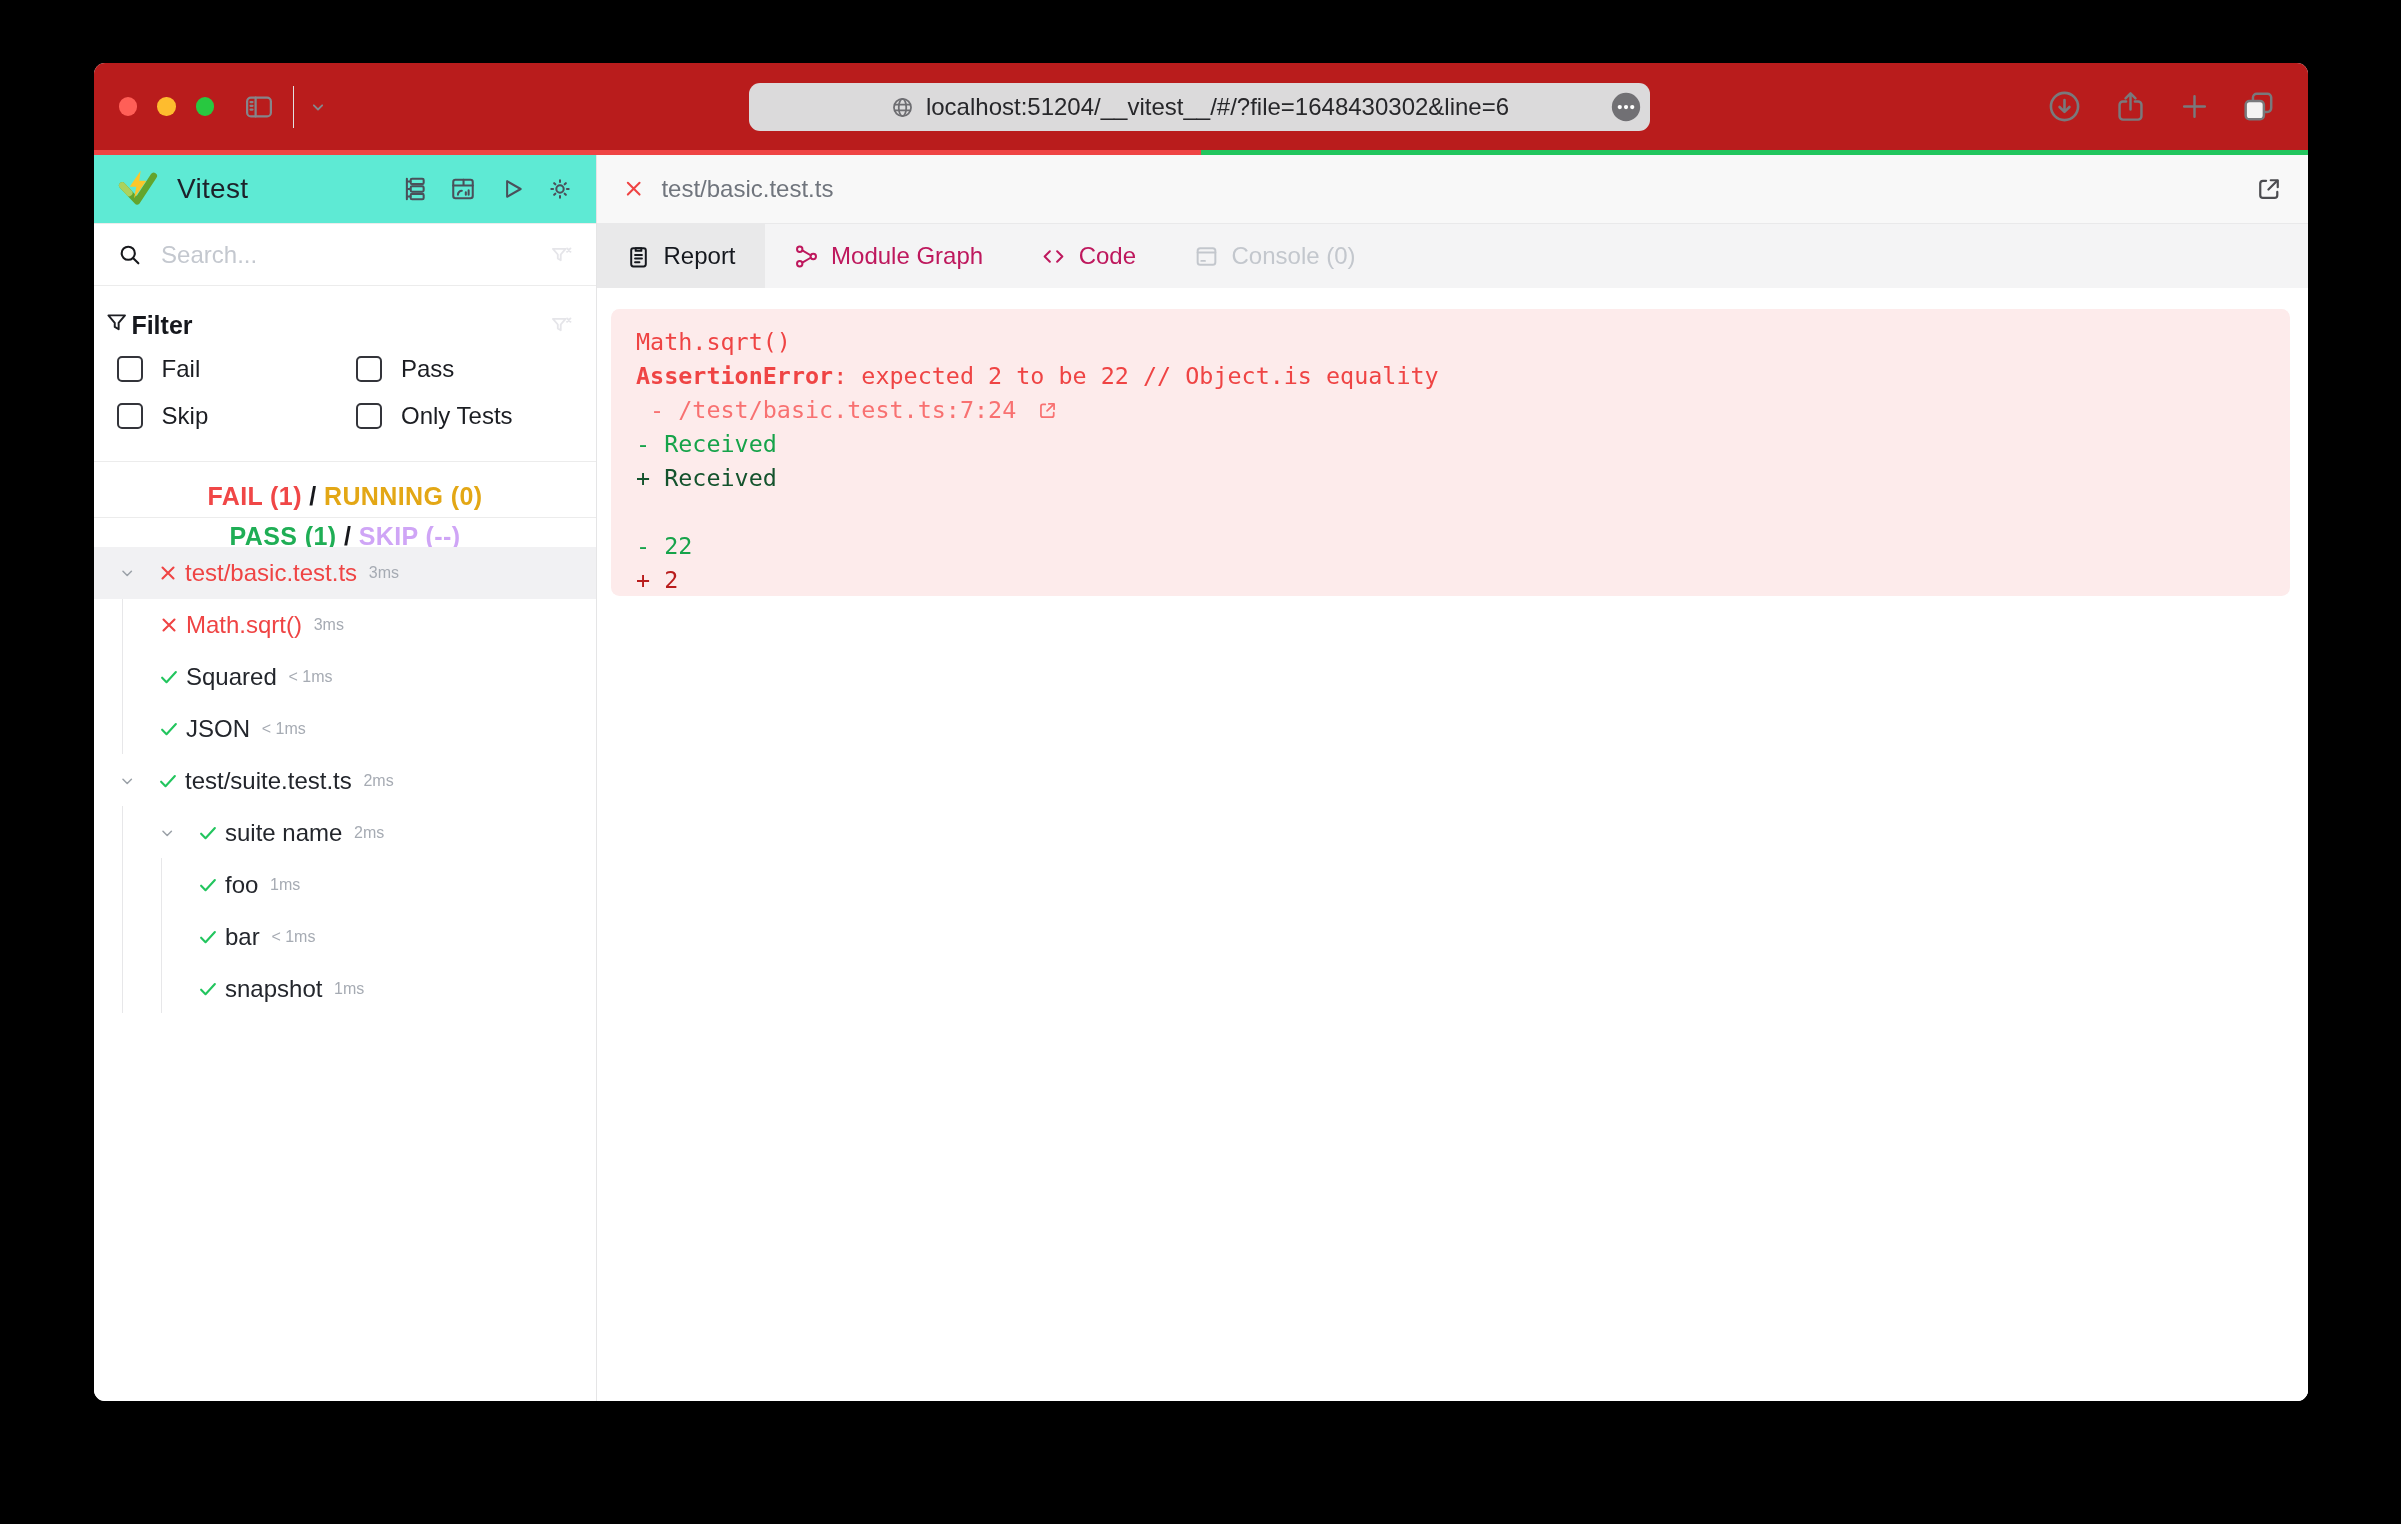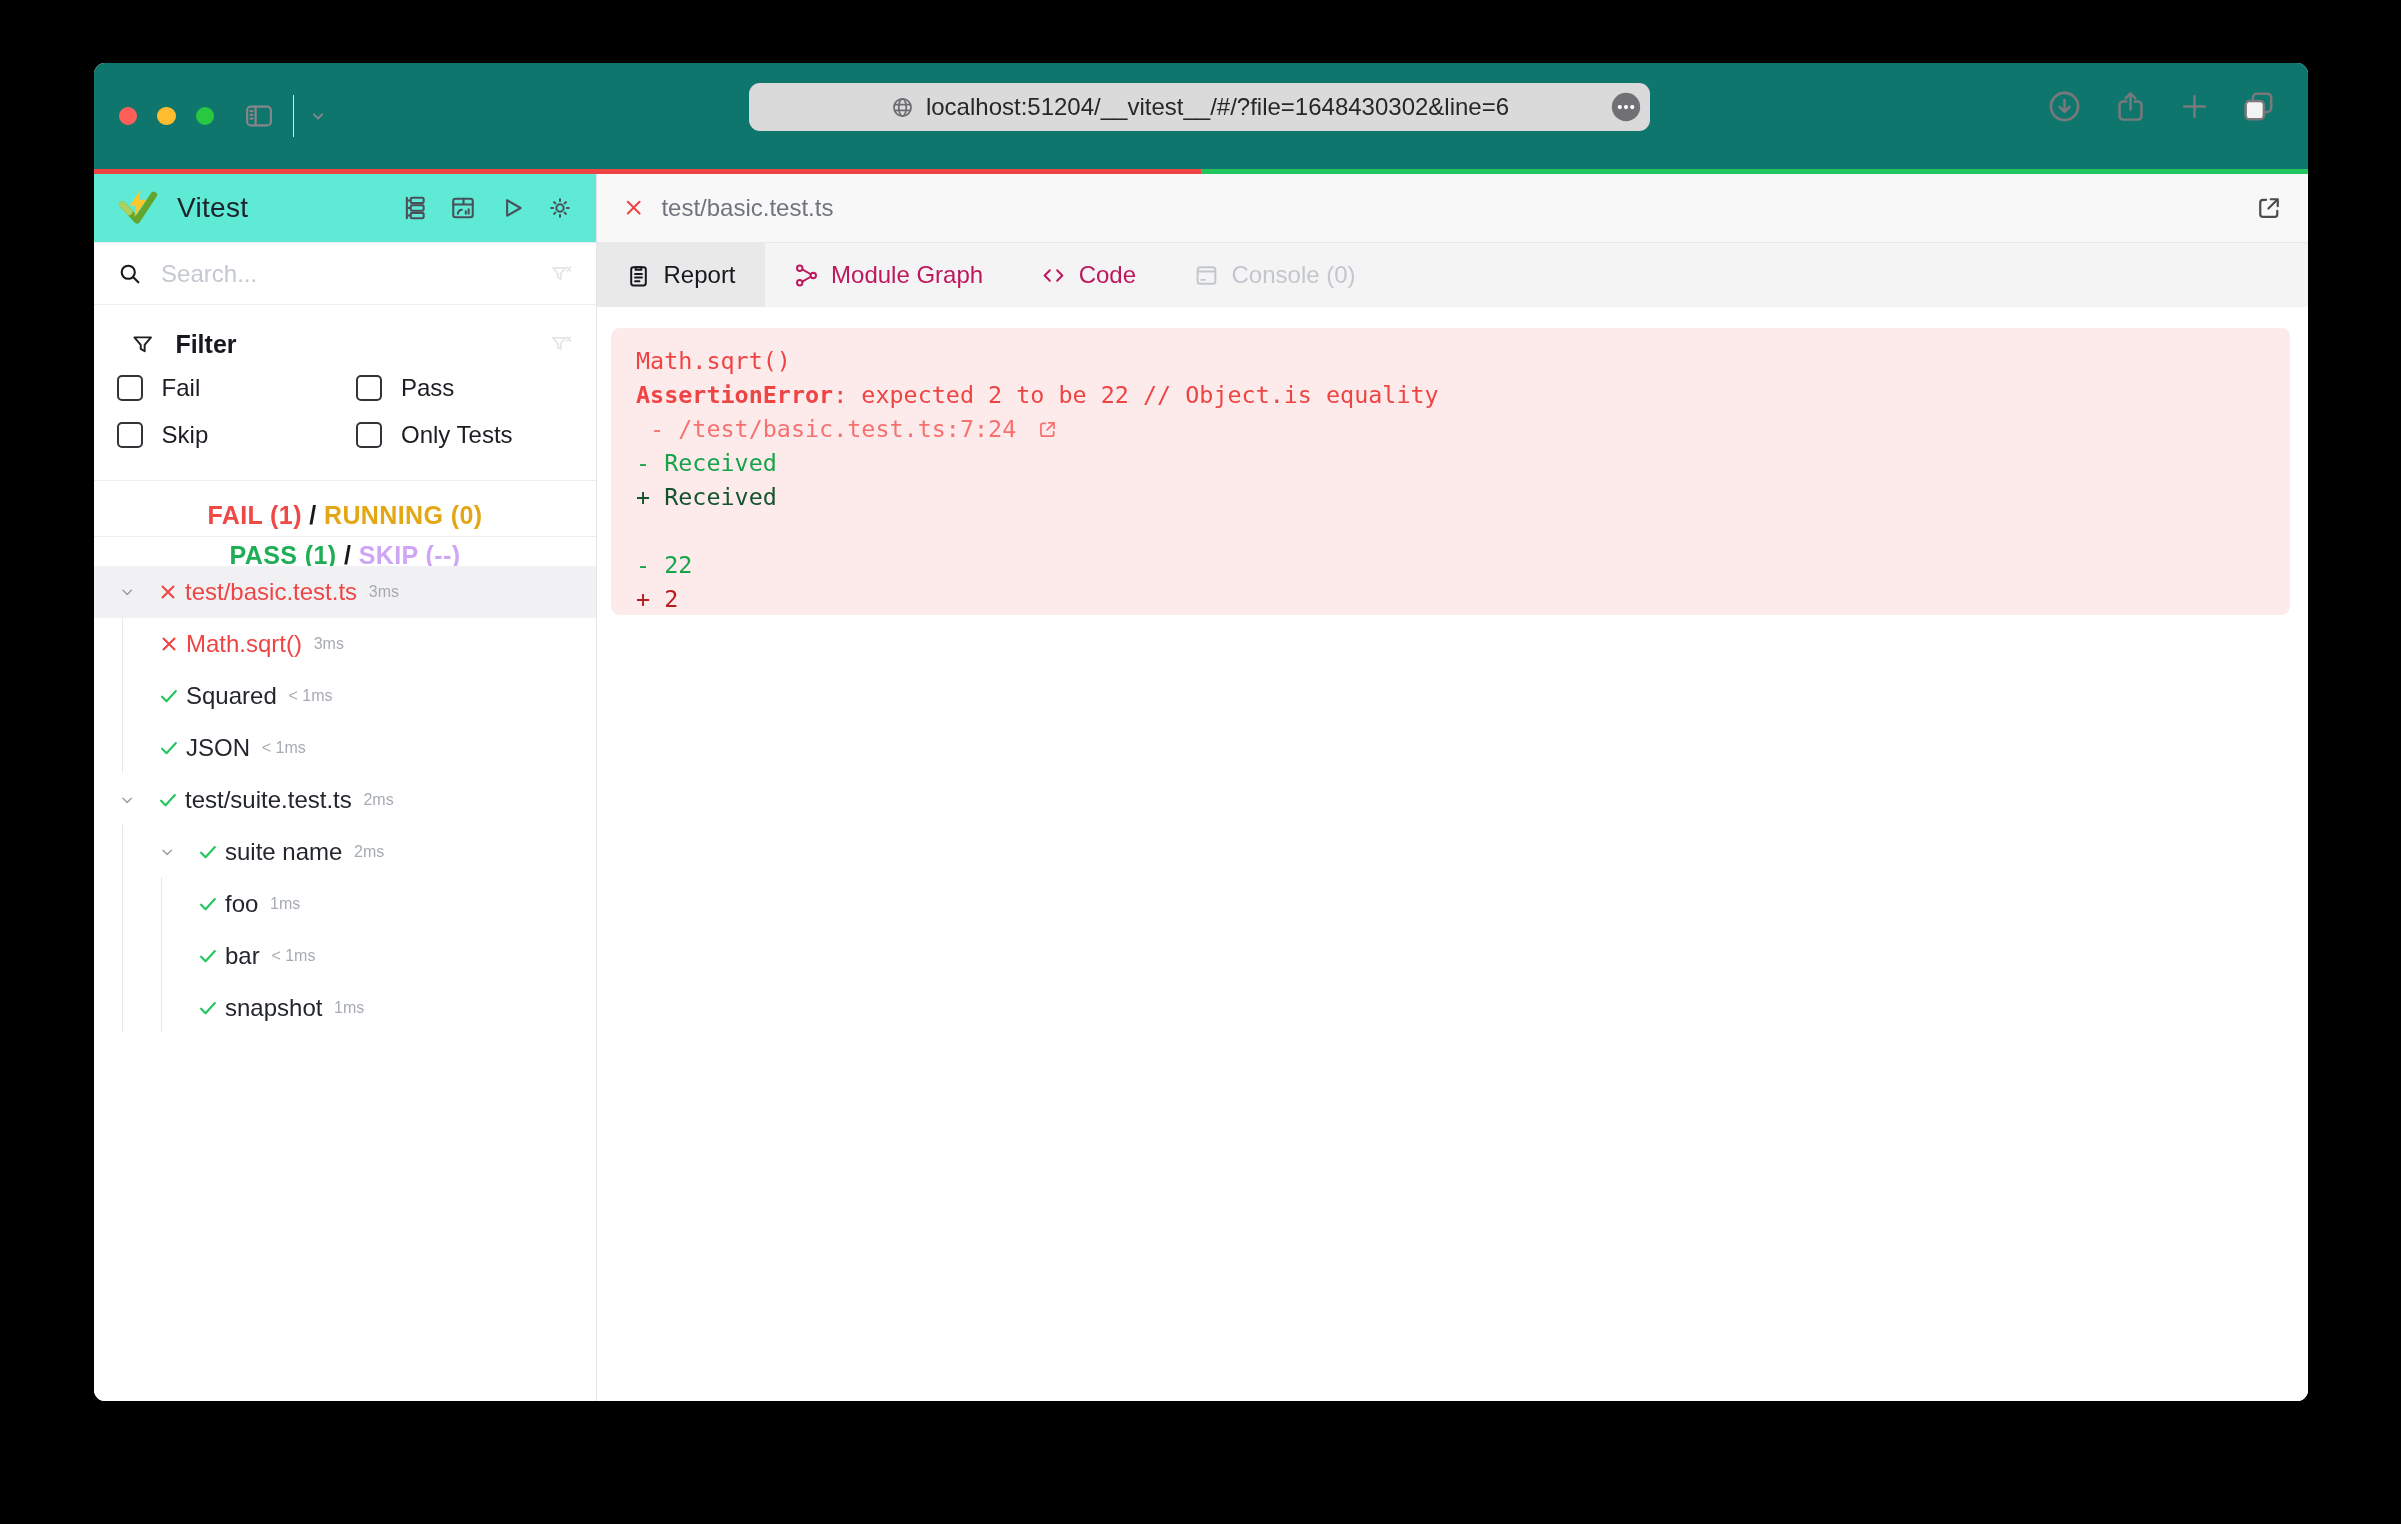--- a/index.html
+++ b/index.html
@@ -1,21 +1,21 @@
 <!DOCTYPE html>
 <html style="font-size:13.4px"><head>
 <meta charset="utf-8">
 <style>
   html,body{margin:0;padding:0;}
   body{width:2401px;height:1524px;background:#000;position:relative;overflow:hidden;
        font-family:"Liberation Sans",sans-serif;-webkit-font-smoothing:antialiased;}
   .window{position:absolute;left:94px;top:63px;width:2214px;height:1338px;background:#fff;
           border-radius:11px;overflow:hidden;}
   
-  .toolbar{height:106px;background:#0f766e;position:relative;display:flex;align-items:center;padding:0 25px;box-sizing:border-box;text-align:center;}
+  .toolbar{height:87px;background:#b91c1c;position:relative;display:flex;align-items:center;padding:0 25px;box-sizing:border-box;text-align:center;}
   .traffic{display:flex;gap:20px;align-items:center;}
   .dot{width:18.4px;height:18.4px;border-radius:50%;}
   .dot.r{background:#ff5f57}.dot.y{background:#febc2e}.dot.g{background:#28c840}
   .mac-toggle{margin-left:30px;color:#85858a;display:flex;align-items:center;}
   .tb-sep{width:0.8px;height:42px;background:#e2e1e1;margin:0 15px 0 18.4px;}
   .tb-chev{color:#85858a;display:flex;align-items:center;}
   .url-pill{position:absolute;left:655px;top:20px;width:901px;height:48px;background:#dbdadb;border-radius:11px;
             display:flex;align-items:center;justify-content:center;gap:11px;font-size:24px;color:#27272a;}
   .url-globe{color:#6e6e72;display:flex;}
   .pill-more{position:absolute;right:7.5px;top:6.7px;width:34px;height:34px;}
@@ -32,21 +32,21 @@
   .app-title{font-size:28px;color:#1d212a;margin-left:18.4px;font-weight:500;letter-spacing:0.3px;}
   .sb-actions{margin-left:auto;display:flex;gap:22.6px;color:#4a505a;align-items:center;}
   .sb-actions .icn{display:flex;cursor:pointer;}
   .sb-search{height:61px;border-bottom:0.8px solid #ececec;display:flex;align-items:center;padding:0 22.6px;gap:17.5px;}
   .search-ic{color:#17181c;display:flex;}
   .search-input{border:none;outline:none;background:transparent;font-size:24px;color:#30343b;flex:1;min-width:0;
                 font-family:"Liberation Sans",sans-serif;}
   .search-input::placeholder{color:#c4c8cf;}
   .faint{color:#e5e5e9;display:flex;}
   .sb-filter{height:175px;border-bottom:0.8px solid #ececec;position:relative;}
-  .filter-title-row{position:absolute;top:25px;left:37px;display:flex;gap:21px;align-items:center;color:#1e1f24;}
+  .filter-title-row{position:absolute;top:25px;left:11px;display:flex;gap:3px;color:#1e1f24;}
   .filter-title{font-size:25px;font-weight:700;color:#16181d;}
   .filter-clear{position:absolute;right:22.6px;top:27px;}
   .cb{position:absolute;display:flex;align-items:center;gap:19px;}
   .cb1{left:22.6px;top:69px}.cb2{left:262px;top:69px}.cb3{left:22.6px;top:116px}.cb4{left:262px;top:116px}
   .cb .box{width:22px;height:22px;border:2.1px solid #33343a;border-radius:5px;background:#fff;}
   .cb .lbl{font-size:24px;color:#1b1d22;}
   
   .sb-summary{position:absolute;top:304px;left:0;right:0;height:88px;}
   .sum-div{position:absolute;top:58px;left:0;right:0;height:0.8px;background:#ececec;}
   .sum-line{position:absolute;left:0;right:0;text-align:center;font-weight:700;font-size:25px;letter-spacing:0.4px;}

